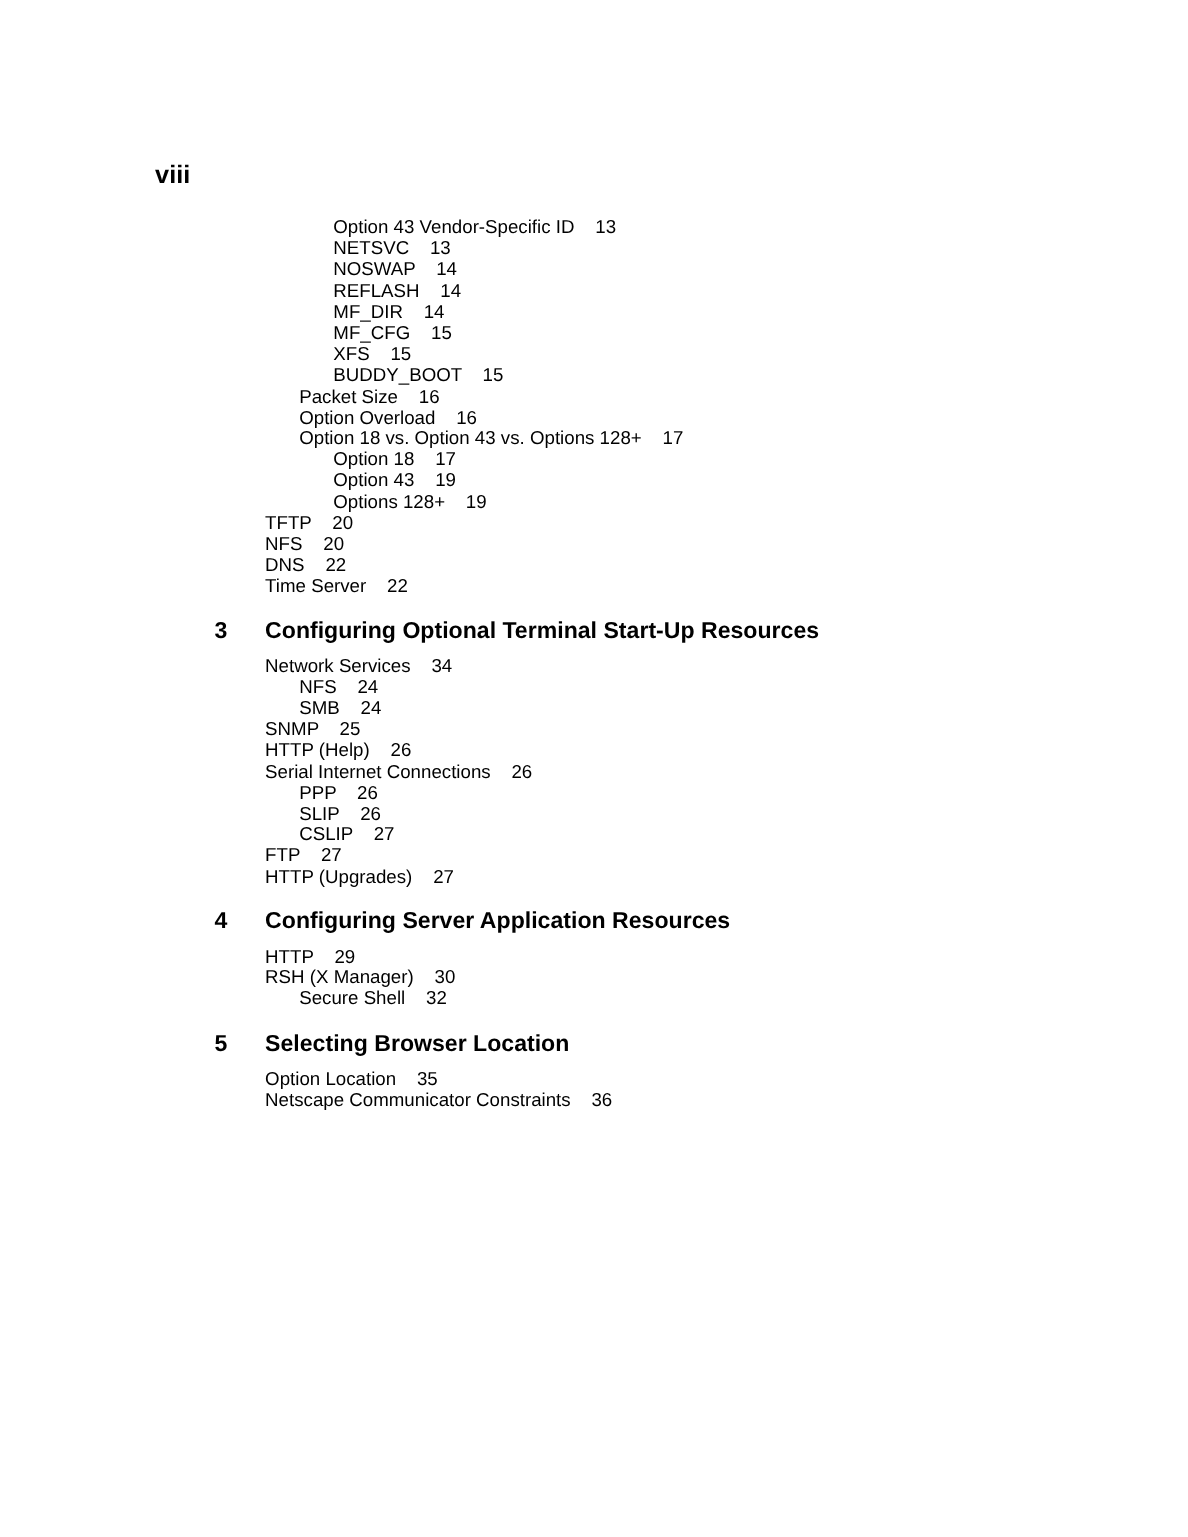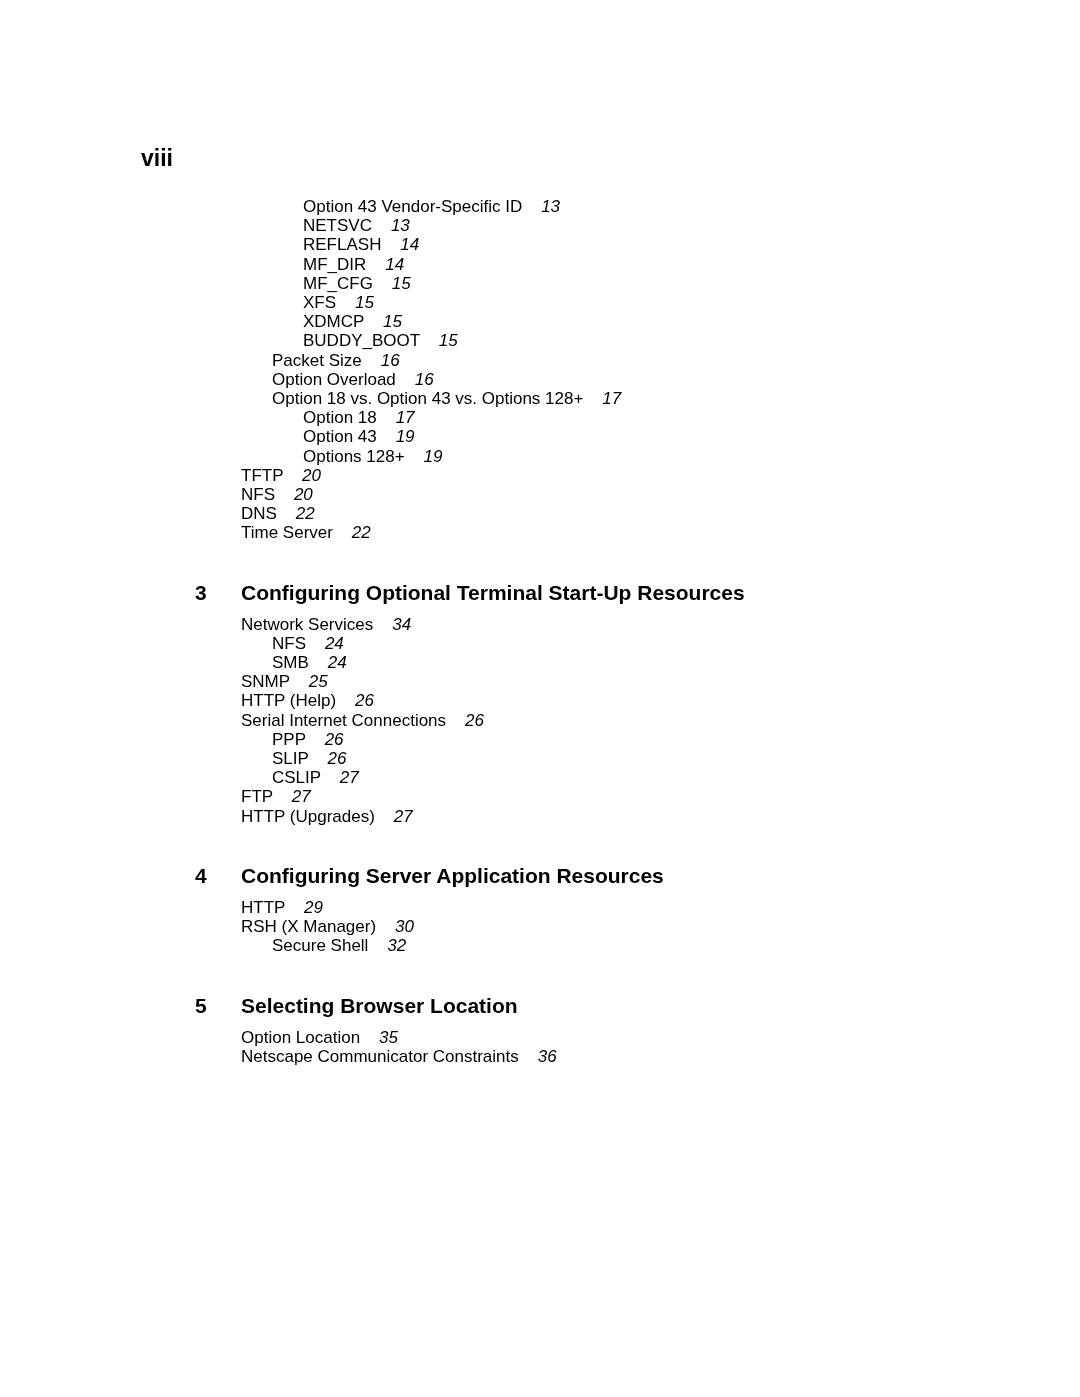--- a/index.html
+++ b/index.html
@@ -30,21 +30,20 @@
     top: 197px;
     width: 700px;
   }
   .line {
     font-size: 17px;
     line-height: 19.2px;
     white-space: pre;
     margin: 0;
   }
   .pg {
-    font-style: italic;
   }
   .l0 { padding-left: 0; }
   .l1 { padding-left: 31px; }
   .l2 { padding-left: 62px; }
   .section {
     margin-top: 19px;
   }
   .sec-row {
     display: flex;
     align-items: baseline;
@@ -53,43 +52,42 @@
   .sec-num {
     font-weight: bold;
     font-size: 21px;
     width: 46px;
     flex: none;
     margin-left: -46px;
   }
   .sec-title {
     font-weight: bold;
     font-size: 21px;
-    margin-top: 19px;
   }
   .entries-block {
     
   }
   .section .entries-block {
     padding-top: 2px;
   }
 </style>
 </head>
 <body>
 
 <div class="page">
   <div class="page-num">viii</div>
   <div class="body">
     <div id="initial" class="entries-block">
         <div class="line l2"><span>Option 43 Vendor-Specific ID</span>    <span class="pg">13</span></div>
         <div class="line l2"><span>NETSVC</span>    <span class="pg">13</span></div>
+        <div class="line l2"><span>NOSWAP</span>    <span class="pg">14</span></div>
         <div class="line l2"><span>REFLASH</span>    <span class="pg">14</span></div>
         <div class="line l2"><span>MF_DIR</span>    <span class="pg">14</span></div>
         <div class="line l2"><span>MF_CFG</span>    <span class="pg">15</span></div>
         <div class="line l2"><span>XFS</span>    <span class="pg">15</span></div>
-        <div class="line l2"><span>XDMCP</span>    <span class="pg">15</span></div>
         <div class="line l2"><span>BUDDY_BOOT</span>    <span class="pg">15</span></div>
         <div class="line l1"><span>Packet Size</span>    <span class="pg">16</span></div>
         <div class="line l1"><span>Option Overload</span>    <span class="pg">16</span></div>
         <div class="line l1"><span>Option 18 vs. Option 43 vs. Options 128+</span>    <span class="pg">17</span></div>
         <div class="line l2"><span>Option 18</span>    <span class="pg">17</span></div>
         <div class="line l2"><span>Option 43</span>    <span class="pg">19</span></div>
         <div class="line l2"><span>Options 128+</span>    <span class="pg">19</span></div>
         <div class="line l0"><span>TFTP</span>    <span class="pg">20</span></div>
         <div class="line l0"><span>NFS</span>    <span class="pg">20</span></div>
         <div class="line l0"><span>DNS</span>    <span class="pg">22</span></div>

